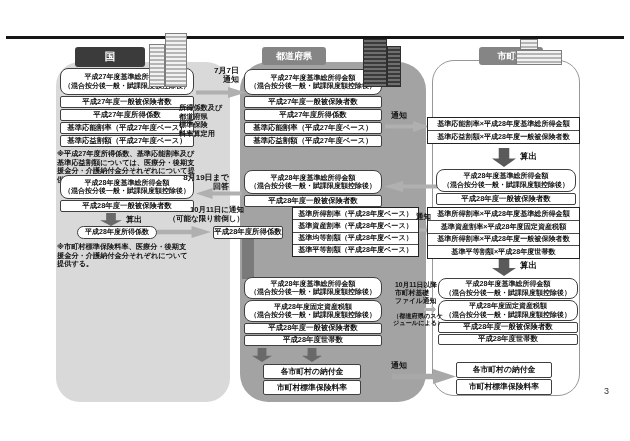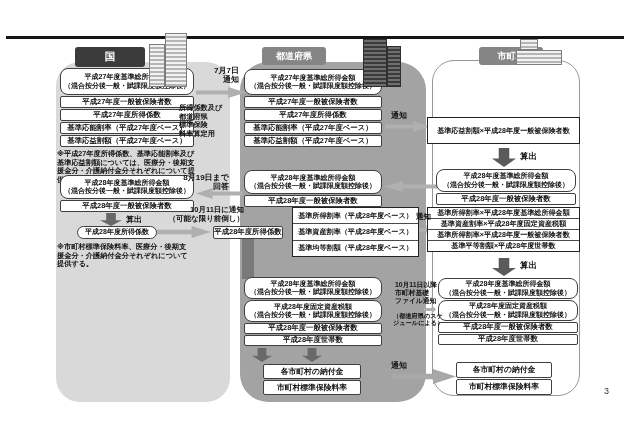--- a/index.html
+++ b/index.html
@@ -107,20 +107,21 @@
   <div class="abs wbox" style="left:244px;top:195px;width:138px;height:12px;">平成28年度一般被保険者数</div>
   <div class="abs ar ar-l" style="left:384px;top:181px;width:53px;height:11px;"></div>
 
   <div class="abs vbar" style="left:242px;top:239px;width:12px;height:40px;"></div>
   <div class="abs wbox" style="left:213px;top:226px;width:70px;height:13px;">平成28年度所得係数</div>
 
   <div class="abs grp" style="left:292px;top:207px;width:127px;height:50px;">
     <div class="grow">基準所得割率（平成28年度ベース）</div>
     <div class="grow">基準資産割率（平成28年度ベース）</div>
     <div class="grow">基準均等割額（平成28年度ベース）</div>
+    <div class="grow">基準平等割額（平成28年度ベース）</div>
   </div>
   <div class="abs flowlbl" style="left:416px;top:213px;font-size:7.5px;">通知</div>
   <div class="abs ar ar-r" style="left:417px;top:225px;width:15px;height:10px;"></div>
 
   <div class="abs wbox r7" style="left:244px;top:277px;width:138px;height:22px;">平成28年度基準総所得金額
 （混合按分後一般・賦課限度額控除後）</div>
   <div class="abs wbox r7" style="left:244px;top:300px;width:138px;height:22px;">平成28年度固定資産税額
 （混合按分後一般・賦課限度額控除後）</div>
   <div class="abs wbox" style="left:244px;top:323px;width:138px;height:11px;">平成28年度一般被保険者数</div>
   <div class="abs wbox" style="left:244px;top:335px;width:138px;height:11px;">平成28年度世帯数</div>
@@ -132,30 +133,31 @@
   <div class="abs ar ar-r" style="left:392px;top:369px;width:64px;height:15px;background:#a8a8a8;"></div>
 
   <div class="abs note" style="left:395px;top:281px;width:46px;font-size:6.8px;z-index:4;">10月11日以降
 市町村基礎
 ファイル通知</div>
   <div class="abs note" style="left:393px;top:312px;width:52px;font-size:6.2px;z-index:4;">（都道府県のスケ
 ジュールによる）</div>
   <div class="abs ar ar-r" style="left:424px;top:305px;width:12px;height:9px;"></div>
 
   <div class="abs grp" style="left:427px;top:117px;width:153px;height:27px;">
+    <div class="grow">基準応能割率×平成28年度基準総所得金額</div>
     <div class="grow">基準応益割額×平成28年度一般被保険者数</div>
   </div>
   <div class="abs ar ar-d" style="left:492px;top:148px;width:24px;height:19px;background:#5a5a5a;"></div>
   <div class="abs flowlbl" style="left:520px;top:152px;font-size:8.5px;">算出</div>
 
   <div class="abs wbox r7" style="left:436px;top:169px;width:140px;height:23px;">平成28年度基準総所得金額
 （混合按分後一般・賦課限度額控除後）</div>
   <div class="abs wbox" style="left:436px;top:193px;width:140px;height:12px;">平成28年度一般被保険者数</div>
 
-  <div class="abs grp" style="left:427px;top:207px;width:153px;height:45px;">
+  <div class="abs grp" style="left:427px;top:207px;width:153px;height:52px;">
     <div class="grow">基準所得割率×平成28年度基準総所得金額</div>
     <div class="grow">基準資産割率×平成28年度固定資産税額</div>
     <div class="grow">基準所得割率×平成28年度一般被保険者数</div>
     <div class="grow">基準平等割額×平成28年度世帯数</div>
   </div>
   <div class="abs ar ar-d" style="left:492px;top:258px;width:24px;height:18px;background:#5a5a5a;"></div>
   <div class="abs flowlbl" style="left:520px;top:261px;font-size:8.5px;">算出</div>
 
   <div class="abs wbox r7" style="left:438px;top:278px;width:140px;height:21px;">平成28年度基準総所得金額
 （混合按分後一般・賦課限度額控除後）</div>

